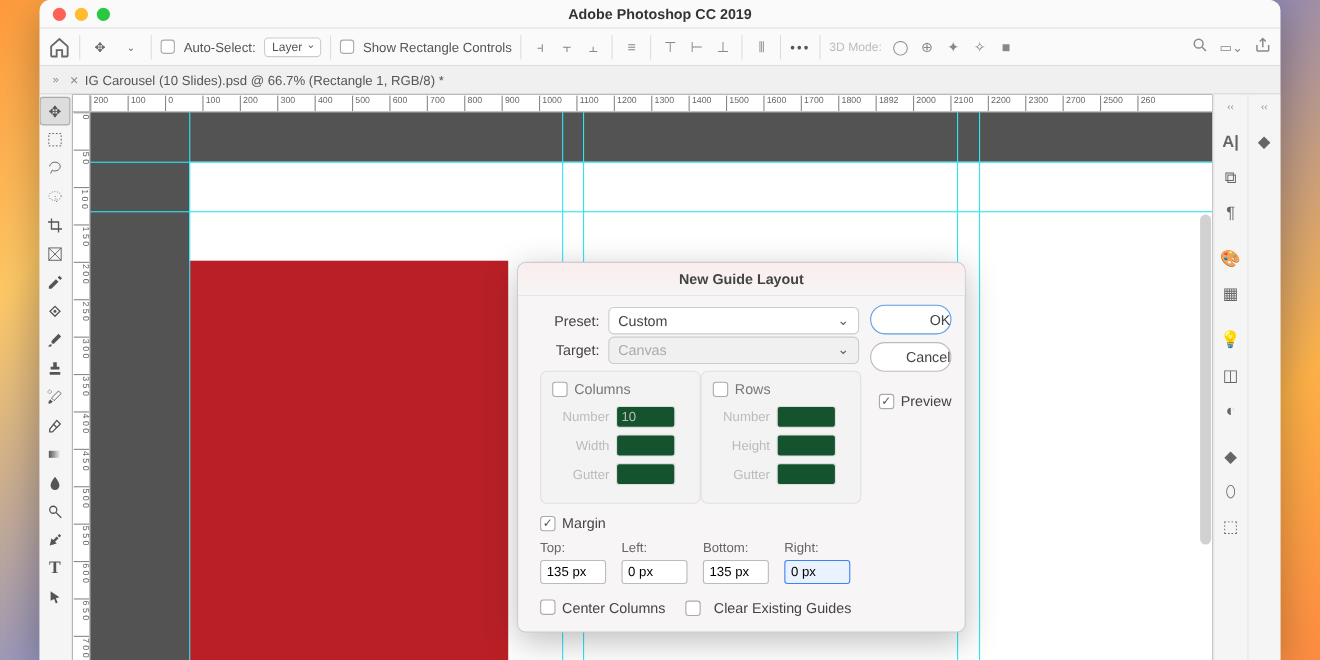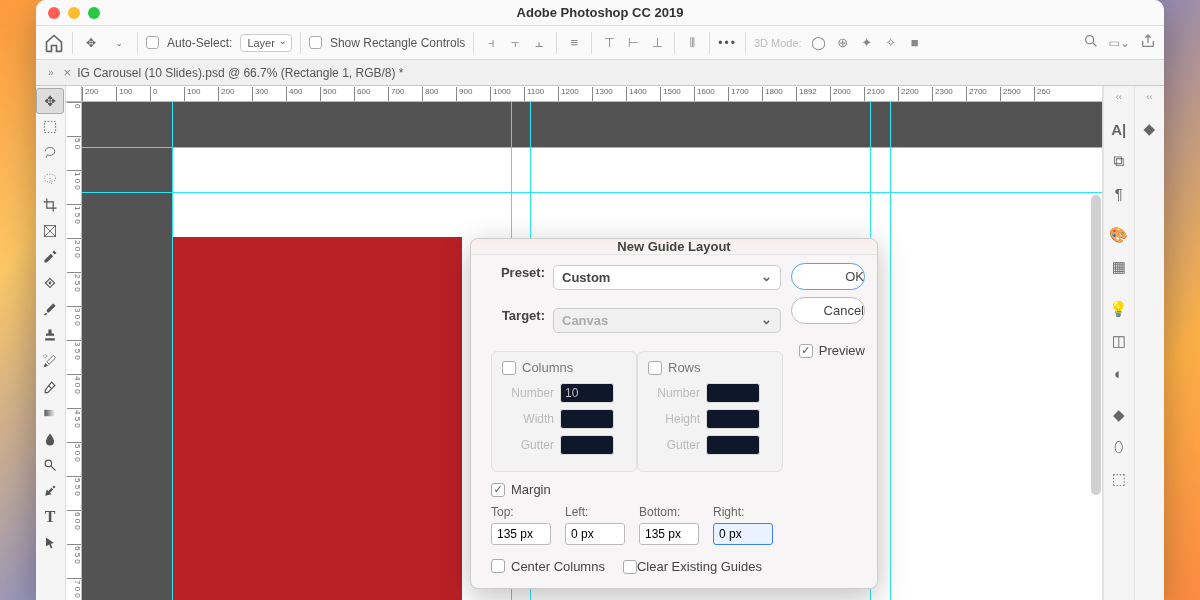--- a/index.html
+++ b/index.html
@@ -37,40 +37,40 @@
 .ruler-v { position:absolute; top:16px; left:0; width:16px; bottom:0; background:#fff; border-right:1px solid #bbb; font-size:8px; color:#666; overflow:hidden; }
 .ruler-v span { position:absolute; left:1px; border-top:1px solid #888; width:15px; writing-mode:vertical-rl; padding-top:1px; }
 .ruler-corner { position:absolute; top:0; left:0; width:16px; height:16px; background:#fff; border-right:1px solid #bbb; border-bottom:1px solid #bbb; }
 .canvas { position:absolute; top:16px; left:16px; right:0; bottom:0; }
 .artboard-white { position:absolute; top:45px; left:90px; right:0; height:520px; background:#fff; }
 .rect-red { position:absolute; top:90px; left:0; width:290px; height:420px; background:#b92025; }
 .guide { position:absolute; background:#29e8f5; }
 .guide.v { width:1px; top:0; bottom:0; }
 .guide.h { height:1px; left:0; right:0; }
 .dialog { position:absolute; left:470px; top:238px; width:408px; background:#f7f5f5; border:1px solid #ccc; border-radius:8px; box-shadow:0 8px 30px rgba(0,0,0,.25); z-index:10; font-size:13px; color:#444; }
-.dialog-title { height:16px; display:flex; align-items:center; justify-content:center; font-weight:600; background:linear-gradient(#fbeded,#f7f5f5); border-radius:8px 8px 0 0; border-bottom:1px solid #e5e5e5; }
+.dialog-title { height:30px; display:flex; align-items:center; justify-content:center; font-weight:600; background:linear-gradient(#fbeded,#f7f5f5); border-radius:8px 8px 0 0; border-bottom:1px solid #e5e5e5; }
 .dialog-body { padding:10px 12px 14px 12px; position:relative; }
-.dlg-row { display:flex; margin-bottom:18px;font-weight:bold; }
+.dlg-row { display:flex; align-items:center; margin-bottom:2px; }
 .dlg-row label { width:62px; text-align:right; margin-right:8px; }
 .dlg-select { flex:1; border:1px solid #ccc; border-radius:5px; padding:4px 8px; background:#fff; position:relative; font-size:13px; max-width:228px; }
 .dlg-select.disabled { background:#f0f0f0; color:#aaa; }
 .dlg-select::after { content:"⌄"; position:absolute; right:8px; top:3px; color:#666; }
 .dlg-btns { position:absolute; right:12px; top:8px; display:flex; flex-direction:column; gap:7px; }
 .dlg-btn { width:74px; padding:5px 0; border:1px solid #bbb; border-radius:14px; background:#fff; text-align:right; font-size:13px; cursor:pointer; }
 .dlg-btn.primary { border:1.5px solid #5a9de8; }
 .dlg-preview { position:absolute; right:12px; top:88px; display:flex; align-items:center; gap:6px; }
 .chk { width:14px; height:14px; border:1px solid #aaa; border-radius:3px; background:#fff; display:inline-flex; align-items:center; justify-content:center; font-size:11px; color:#555; }
 .chk.on { background:#fff; }
 .chk.on::after { content:"✓"; }
 .colrows { display:flex; margin:6px 0 10px 8px; }
 .grp { border:1px solid #e0e0e0; border-radius:6px; padding:8px 10px 10px 10px; width:146px; background:#f3f3f3; }
 .grp-title { display:flex; align-items:center; gap:6px; margin-bottom:8px; color:#777; }
 .grp-field { display:flex; align-items:center; margin-bottom:6px; color:#bbb; font-size:12px; }
 .grp-field label { width:52px; text-align:right; margin-right:6px; }
-.grp-field input { width:54px; border:1px solid #ddd; background:#0f172a; border-radius:3px; padding:2px 4px; font-size:12px; color:#bbb; }
+.grp-field input { width:54px; border:1px solid #ddd; background:#14532d; border-radius:3px; padding:2px 4px; font-size:12px; color:#bbb; }
 .margin-sec { margin:4px 0 0 8px; }
 .margin-title { display:flex; align-items:center; gap:6px; margin-bottom:8px; }
 .margin-fields { display:flex; gap:14px; }
 .mfield { display:flex; flex-direction:column; gap:4px; }
 .mfield label { font-size:12px; color:#666; }
 .mfield input { width:60px; border:1px solid #bbb; border-radius:3px; padding:3px 5px; font-size:12px; background:#fff; }
 .mfield input.focus { border:1.5px solid #3b82f6; background:#eaf2ff; }
 .bottom-row { display:flex; gap:18px; margin-top:14px; margin-left:8px; align-items:center; }
 .scrollbar { position:absolute; top:109px; right:63px; width:10px; height:300px; background:rgba(0,0,0,.18); border-radius:5px; }
 </style>
@@ -418,19 +418,19 @@
             <label>Right:</label>
             <input class="focus" value="0 px" style="">
           </div>
       </div>
     </div>
     <div class="bottom-row">
       <span style="display:flex;gap:6px;">
           <span class="chk"></span>
           <span>Center Columns</span>
         </span>
-      <span style="display:flex;align-items:center;gap:0;">
+      <span style="display:flex;align-items:center;gap:12px;">
           <span class="chk"></span>
           <span>Clear Existing Guides</span>
         </span>
     </div>
   </div>
 </div>
 
 </body></html>

